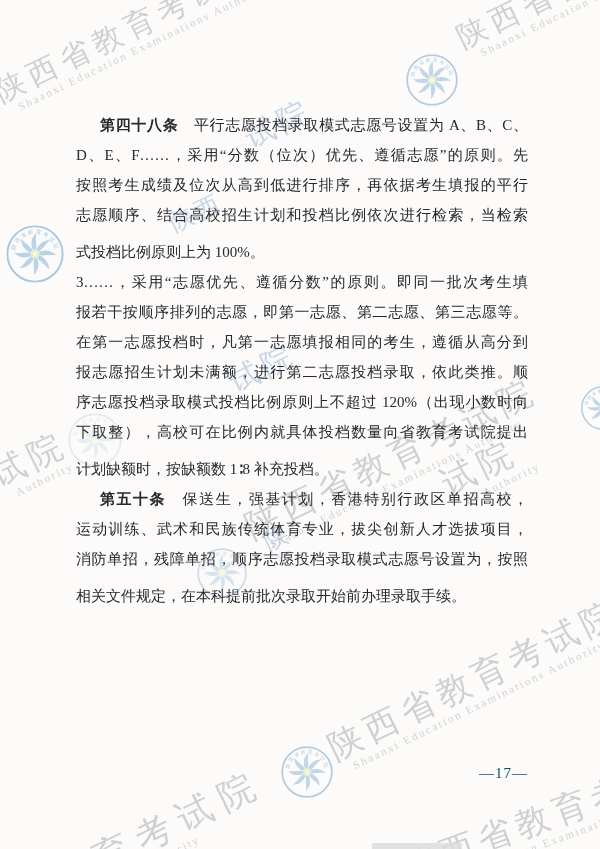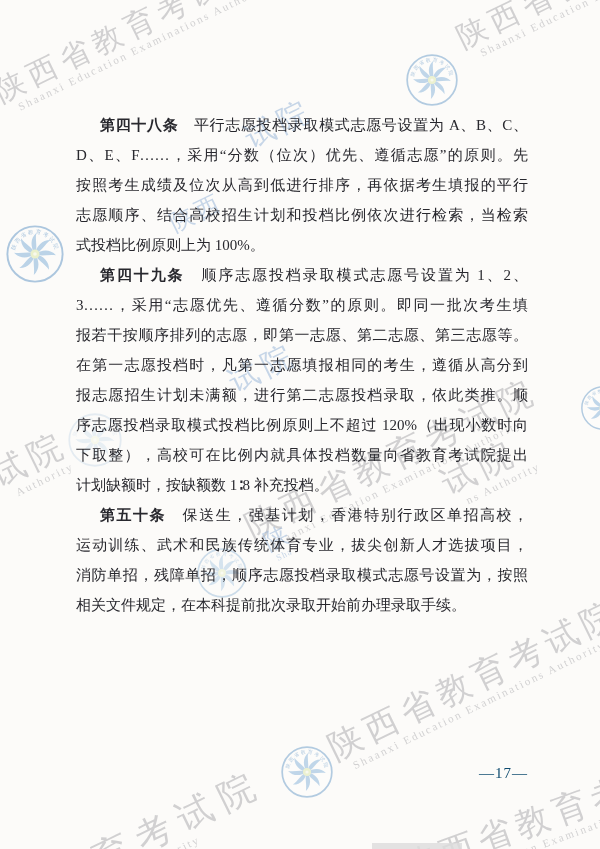--- a/index.html
+++ b/index.html
@@ -21,21 +21,21 @@
   .wm.blue{color:#9cb8da;opacity:.55;}
   
   .seal{position:absolute;pointer-events:none;}
   
   .body{
     position:absolute;left:76px;top:110px;width:452px;
     font-size:15px;line-height:30px;color:#28282e;
   }
   .line{height:30px;text-align:justify;text-align-last:justify;}
   .line.start{text-indent:24px;}
-  .line.end{text-align-last:left;}
+  .line.end{text-align-last:left;margin-top:7px;}
   .term{font-weight:bold;}
   .pageno{
     position:absolute;top:765px;right:72px;
     font-size:15px;color:#0c4a6e;letter-spacing:1px;
   }
   .edge-strip{
     position:absolute;left:372px;top:843px;width:90px;height:6px;
     background:#dcdcdc;opacity:.8;
   }
 </style>
@@ -148,21 +148,20 @@
     </svg>
 
   <div class="body">
 
     <div class="line start"><span class="term">第四十八条</span><span>　平行志愿投档录取模式志愿号设置为 A、B、C、</span></div>
     <div class="line">D、E、F……，采用“分数（位次）优先、遵循志愿”的原则。先</div>
     <div class="line">按照考生成绩及位次从高到低进行排序，再依据考生填报的平行</div>
     <div class="line">志愿顺序、结合高校招生计划和投档比例依次进行检索，当检索</div>
     <div class="line end">式投档比例原则上为 100%。</div>
 
-    <div class="line start"><span class="term">第四十九条</span><span>　顺序志愿投档录取模式志愿号设置为 1、2、</span></div>
     <div class="line">3……，采用“志愿优先、遵循分数”的原则。即同一批次考生填</div>
     <div class="line">报若干按顺序排列的志愿，即第一志愿、第二志愿、第三志愿等。</div>
     <div class="line">在第一志愿投档时，凡第一志愿填报相同的考生，遵循从高分到</div>
     <div class="line">报志愿招生计划未满额，进行第二志愿投档录取，依此类推。顺</div>
     <div class="line">序志愿投档录取模式投档比例原则上不超过 120%（出现小数时向</div>
     <div class="line">下取整），高校可在比例内就具体投档数量向省教育考试院提出</div>
     <div class="line end">计划缺额时，按缺额数 1∶8 补充投档。</div>
 
     <div class="line start"><span class="term">第五十条</span><span>　保送生，强基计划，香港特别行政区单招高校，</span></div>
     <div class="line">运动训练、武术和民族传统体育专业，拔尖创新人才选拔项目，</div>

